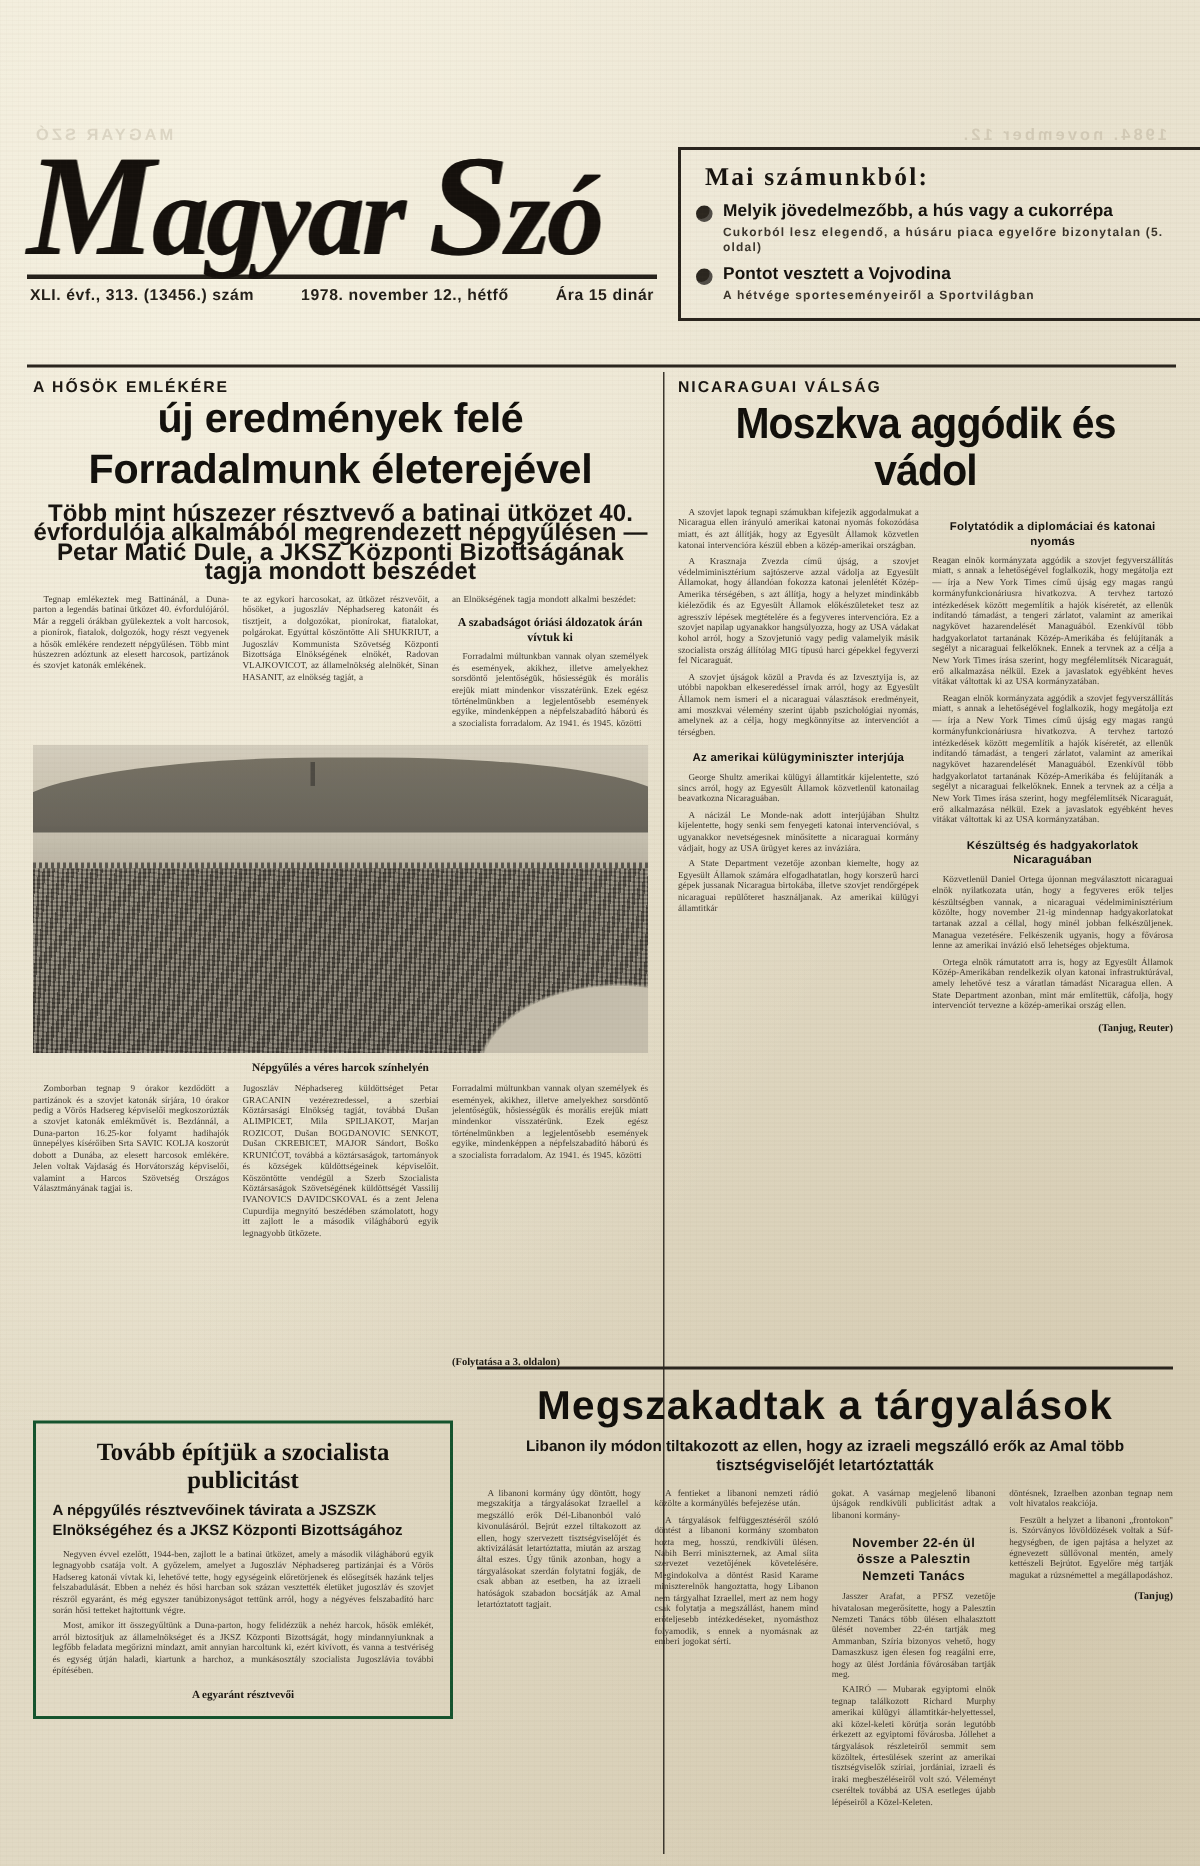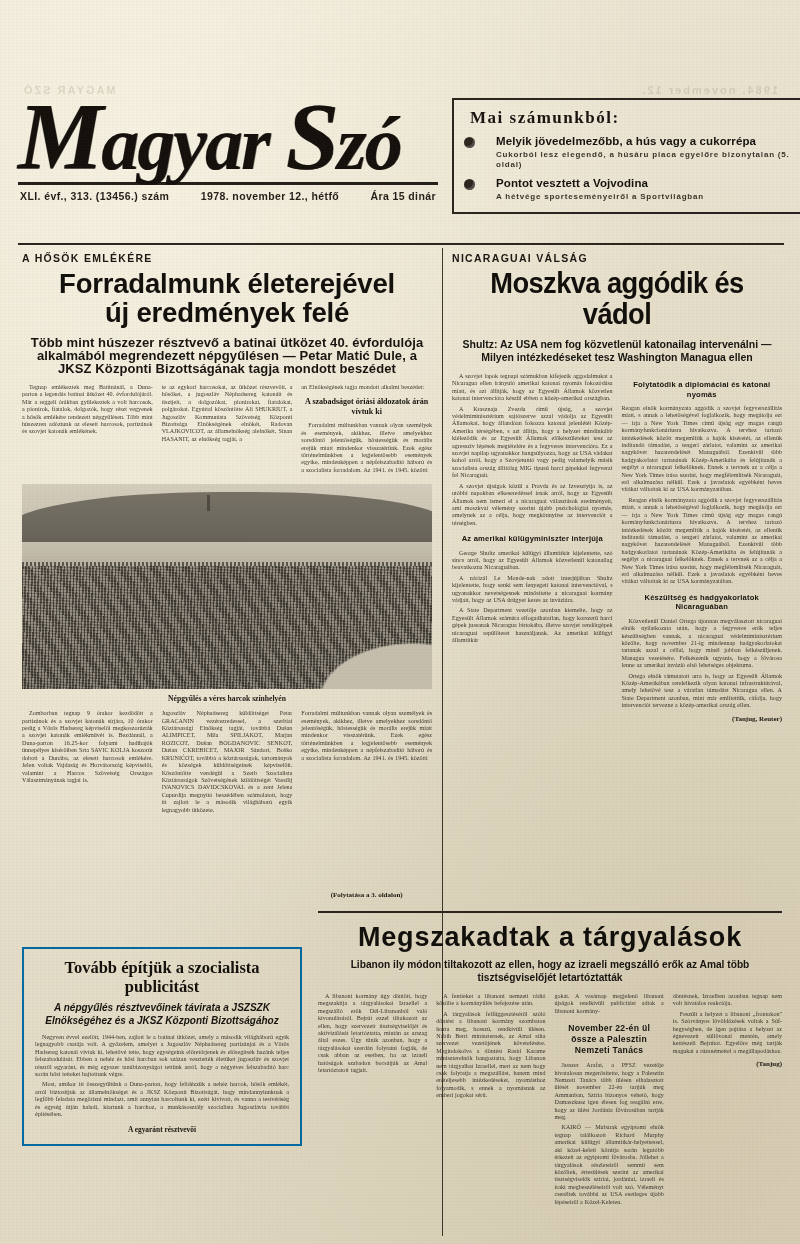--- a/index.html
+++ b/index.html
@@ -59,21 +59,21 @@
   
   .contents{
     position:absolute;left:452px;top:98px;width:330px;
     border:2px solid #2a251e;padding:8px 10px 8px 10px;
     background:rgba(255,255,255,.06);
   }
   .contents h2{
     margin:0 0 7px 6px;font-family:"Liberation Serif", serif;
     font-size:17px;font-weight:700;letter-spacing:1.5px;color:#17130f;
   }
-  .citem{display:flex;gap:21px;align-items:flex-start;margin-bottom:7px;}
+  .citem{display:flex;gap:7px;align-items:flex-start;margin-bottom:7px;}
   .bullet{
     flex:0 0 auto;width:11px;height:11px;border-radius:50%;
     background:#2b261f;margin-top:2px;
     box-shadow:inset -2px -2px 0 rgba(255,255,255,.18);
   }
   .ctext{flex:1 1 auto;}
   .ctitle{
     font-family:"Liberation Sans", sans-serif;
     font-size:11.5px;font-weight:700;color:#15120e;letter-spacing:.1px;
     line-height:13px;
@@ -93,21 +93,21 @@
     font-family:"Liberation Sans", sans-serif;
     font-size:10.5px;font-weight:700;letter-spacing:1.3px;color:#1b1712;
   }
   .hl-left{
     font-family:"Liberation Sans", sans-serif;
     font-weight:700;font-size:27.5px;line-height:29px;
     text-align:center;color:#12100c;letter-spacing:-.2px;margin-top:5px;
   }
   .deck{
     font-family:"Liberation Sans", sans-serif;
-    font-weight:700;font-size:13px;line-height:13px;
+    font-weight:700;font-size:16px;line-height:13px;
     text-align:center;color:#171410;margin-top:9px;letter-spacing:.1px;
   }
   .hl-right{
     font-family:"Liberation Sans", sans-serif;
     font-weight:700;font-size:29px;line-height:31px;
     text-align:center;color:#110f0b;letter-spacing:-.6px;margin-top:4px;
     transform:scaleX(.94);transform-origin:center;
   }
   .deck-right{
     font-family:"Liberation Sans", sans-serif;
@@ -135,21 +135,21 @@
     font-family:"Liberation Serif", serif;
     font-size:8px;font-weight:700;line-height:10px;
     text-align:center;color:#16130e;margin:6px 0 5px 0;
   }
   .credit{
     font-family:"Liberation Serif", serif;
     font-size:7px;font-weight:700;text-align:right;margin-top:5px;color:#1b1711;
   }
   .jump{
     font-family:"Liberation Serif", serif;
-    font-size:7px;font-weight:700;text-align:center;margin:6px 0 4px 0;color:#1b1711;
+    font-size:7px;font-weight:700;text-align:left;margin:6px 0 4px 0;color:#1b1711;
   }
   .signoff{
     font-family:"Liberation Serif", serif;
     font-size:7.4px;font-weight:700;text-align:center;margin-top:7px;color:#1b1711;
   }
 
   
   .photoblock{margin:7px 0 0 0;}
   .photo{
     width:100%;height:205px;position:relative;overflow:hidden;
@@ -175,30 +175,30 @@
     background:radial-gradient(ellipse at 80% 100%, #cdc6b3 0 58%, rgba(0,0,0,0) 60%);}
   .ph-edge{position:absolute;left:0;right:0;top:38%;height:4px;
     background:repeating-linear-gradient(90deg, rgba(30,27,22,.65) 0 2px, rgba(190,183,167,.4) 2px 4px);}
   .caption{
     font-family:"Liberation Serif", serif;
     font-size:7.6px;font-weight:700;text-align:center;margin-top:5px;color:#1c1812;
   }
 
   
   .boxart{
-    border:2px solid #0369a1;padding:9px 11px 10px 11px;margin-top:9px;
+    border:2px solid #14532d;padding:9px 11px 10px 11px;margin-top:9px;
   }
   .boxart .bh{
     font-family:"Liberation Serif", serif;
     font-weight:700;font-size:16.5px;line-height:19px;text-align:center;color:#13100c;
   }
   .boxart .bd{
     font-family:"Liberation Sans", sans-serif;
-    font-weight:700;font-size:10px;line-height:12.5px;text-align:center;
-    color:#17140f;margin-top:6px;font-style:italic;
+    font-weight:700;font-size:10px;line-height:12.5px;
+    color:#17140f;margin-top:6px;
   }
 
   
   .feature-rule{border-top:2px solid #2a251e;margin:8px 0 0 0;}
   .hl-feature{
     font-family:"Liberation Sans", sans-serif;
     font-weight:700;font-size:27px;line-height:30px;text-align:center;
     color:#110f0b;letter-spacing:.8px;margin-top:9px;
   }
   .deck-feature{
@@ -257,22 +257,22 @@
         <span class="csub" style="display:block">A hétvége sporteseményeiről a Sportvilágban</span>
       </span>
     </div>
   </div>
 
   <div class="topdiv"></div>
   <div class="vdivider" style="left:442px"></div>
 
   <div id="left-top">
     <div class="kicker">A HŐSÖK EMLÉKÉRE</div>
+    <div class="hl-left" style="margin-top:0">új eredmények felé</div>
     <div class="hl-left">Forradalmunk életerejével</div>
-    <div class="hl-left" style="margin-top:0">új eredmények felé</div>
     <div class="deck">Több mint húszezer résztvevő a batinai ütközet 40. évfordulója alkalmából megrendezett népgyűlésen — Petar Matić Dule, a JKSZ Központi Bizottságának tagja mondott beszédet</div>
 
     <div class="cols" style="margin-top:9px">
       <div class="col">
         <div class="bt">
             <p>Tegnap emlékeztek meg Battinánál, a Duna-parton a legendás batinai ütközet 40. évfordulójáról. Már a reggeli órákban gyülekeztek a volt harcosok, a pionírok, fiatalok, dolgozók, hogy részt vegyenek a hősök emlékére rendezett népgyűlésen. Több mint húszezren adóztunk az elesett harcosok, partizánok és szovjet katonák emlékének.</p>
           </div>
       </div>
       <div class="col">
         <div class="bt">
@@ -333,21 +333,20 @@
         <p>Negyven évvel ezelőtt, 1944-ben, zajlott le a batinai ütközet, amely a második világháború egyik legnagyobb csatája volt. A győzelem, amelyet a Jugoszláv Néphadsereg partizánjai és a Vörös Hadsereg katonái vívtak ki, lehetővé tette, hogy egységeink előretörjenek és elősegítsék hazánk teljes felszabadulását. Ebben a nehéz és hősi harcban sok százan vesztették életüket jugoszláv és szovjet részről egyaránt, és még egyszer tanúbizonyságot tettünk arról, hogy a négyéves felszabadító harc során hősi tetteket hajtottunk végre.</p>
         <p>Most, amikor itt összegyűltünk a Duna-parton, hogy felidézzük a nehéz harcok, hősök emlékét, arról biztosítjuk az államelnökséget és a JKSZ Központi Bizottságát, hogy mindannyiunknak a legfőbb feladata megőrizni mindazt, amit annyian harcoltunk ki, ezért kivívott, és vanna a testvériség és egység útján haladi, kiartunk a harchoz, a munkásosztály szocialista Jugoszlávia további építésében.</p>
       </div>
       <div class="signoff">A egyaránt résztvevői</div>
     </div>
   </div>
 
   <div id="right-col">
     <div class="kicker">NICARAGUAI VÁLSÁG</div>
     <div class="hl-right">Moszkva aggódik és vádol</div>
-    <div class="deck-right">Shultz: Az USA nem fog közvetlenül katonailag intervenálni — Milyen intézkedéseket tesz Washington Managua ellen</div>
 
     <div class="cols" style="margin-top:9px">
       <div class="col">
         <div class="bt">
           <p>A szovjet lapok tegnapi számukban kifejezik aggodalmukat a Nicaragua ellen irányuló amerikai katonai nyomás fokozódása miatt, és azt állítják, hogy az Egyesült Államok közvetlen katonai intervencióra készül ebben a közép-amerikai országban.</p>
           <p>A Krasznaja Zvezda című újság, a szovjet védelmiminisztérium sajtószerve azzal vádolja az Egyesült Államokat, hogy állandóan fokozza katonai jelenlétét Közép-Amerika térségében, s azt állítja, hogy a helyzet mindinkább kiéleződik és az Egyesült Államok előkészületeket tesz az agresszív lépések megtételére és a fegyveres intervencióra. Ez a szovjet napilap ugyanakkor hangsúlyozza, hogy az USA vádakat kohol arról, hogy a Szovjetunió vagy pedig valamelyik másik szocialista ország állítólag MIG típusú harci gépekkel fegyverzi fel Nicaraguát.</p>
           <p>A szovjet újságok közül a Pravda és az Izvesztyija is, az utóbbi napokban elkeseredéssel írnak arról, hogy az Egyesült Államok nem ismeri el a nicaraguai választások eredményeit, ami moszkvai vélemény szerint újabb pszichológiai nyomás, amelynek az a célja, hogy megkönnyítse az intervenciót a térségben.</p>
         </div>
         <div class="sub">Az amerikai külügyminiszter interjúja</div>
         <div class="bt">

